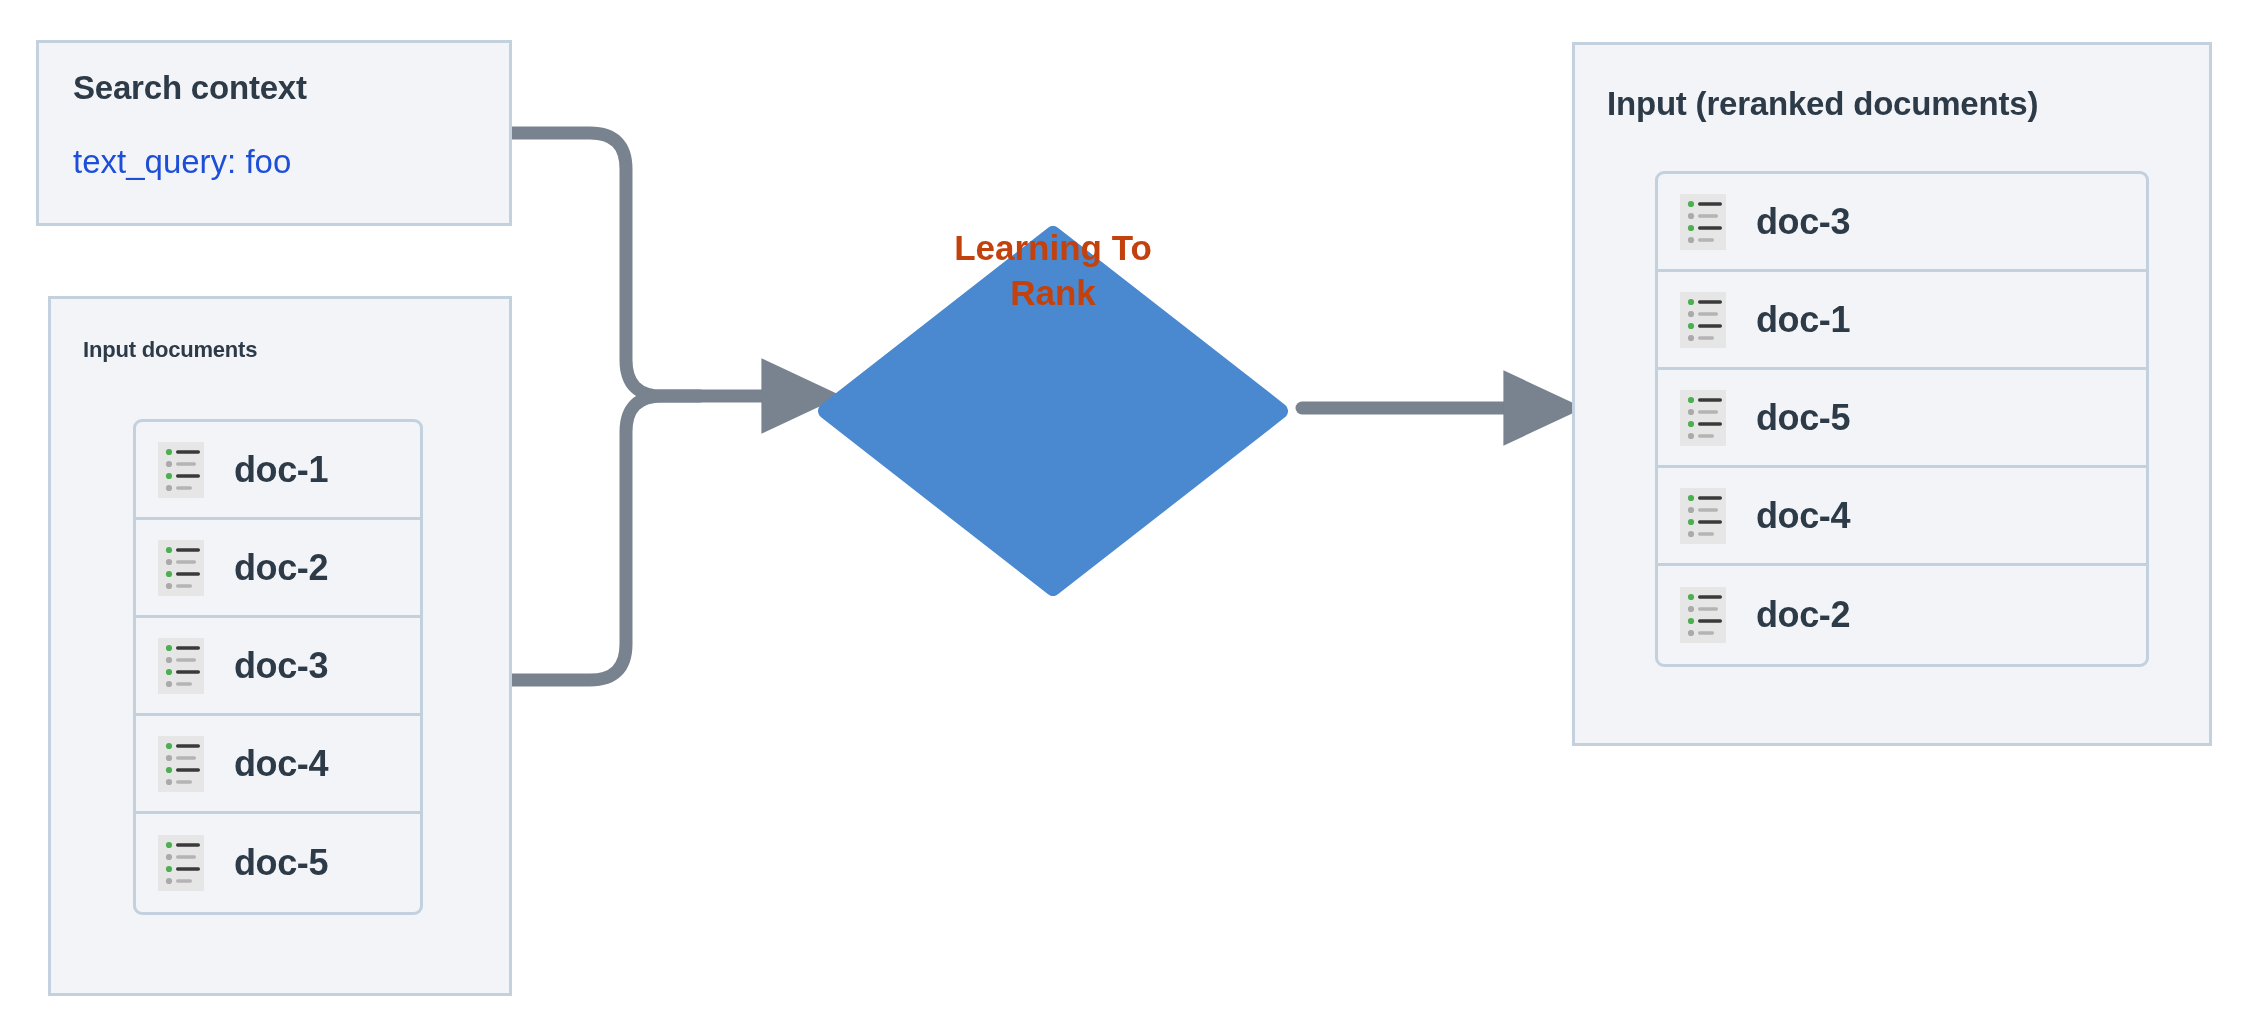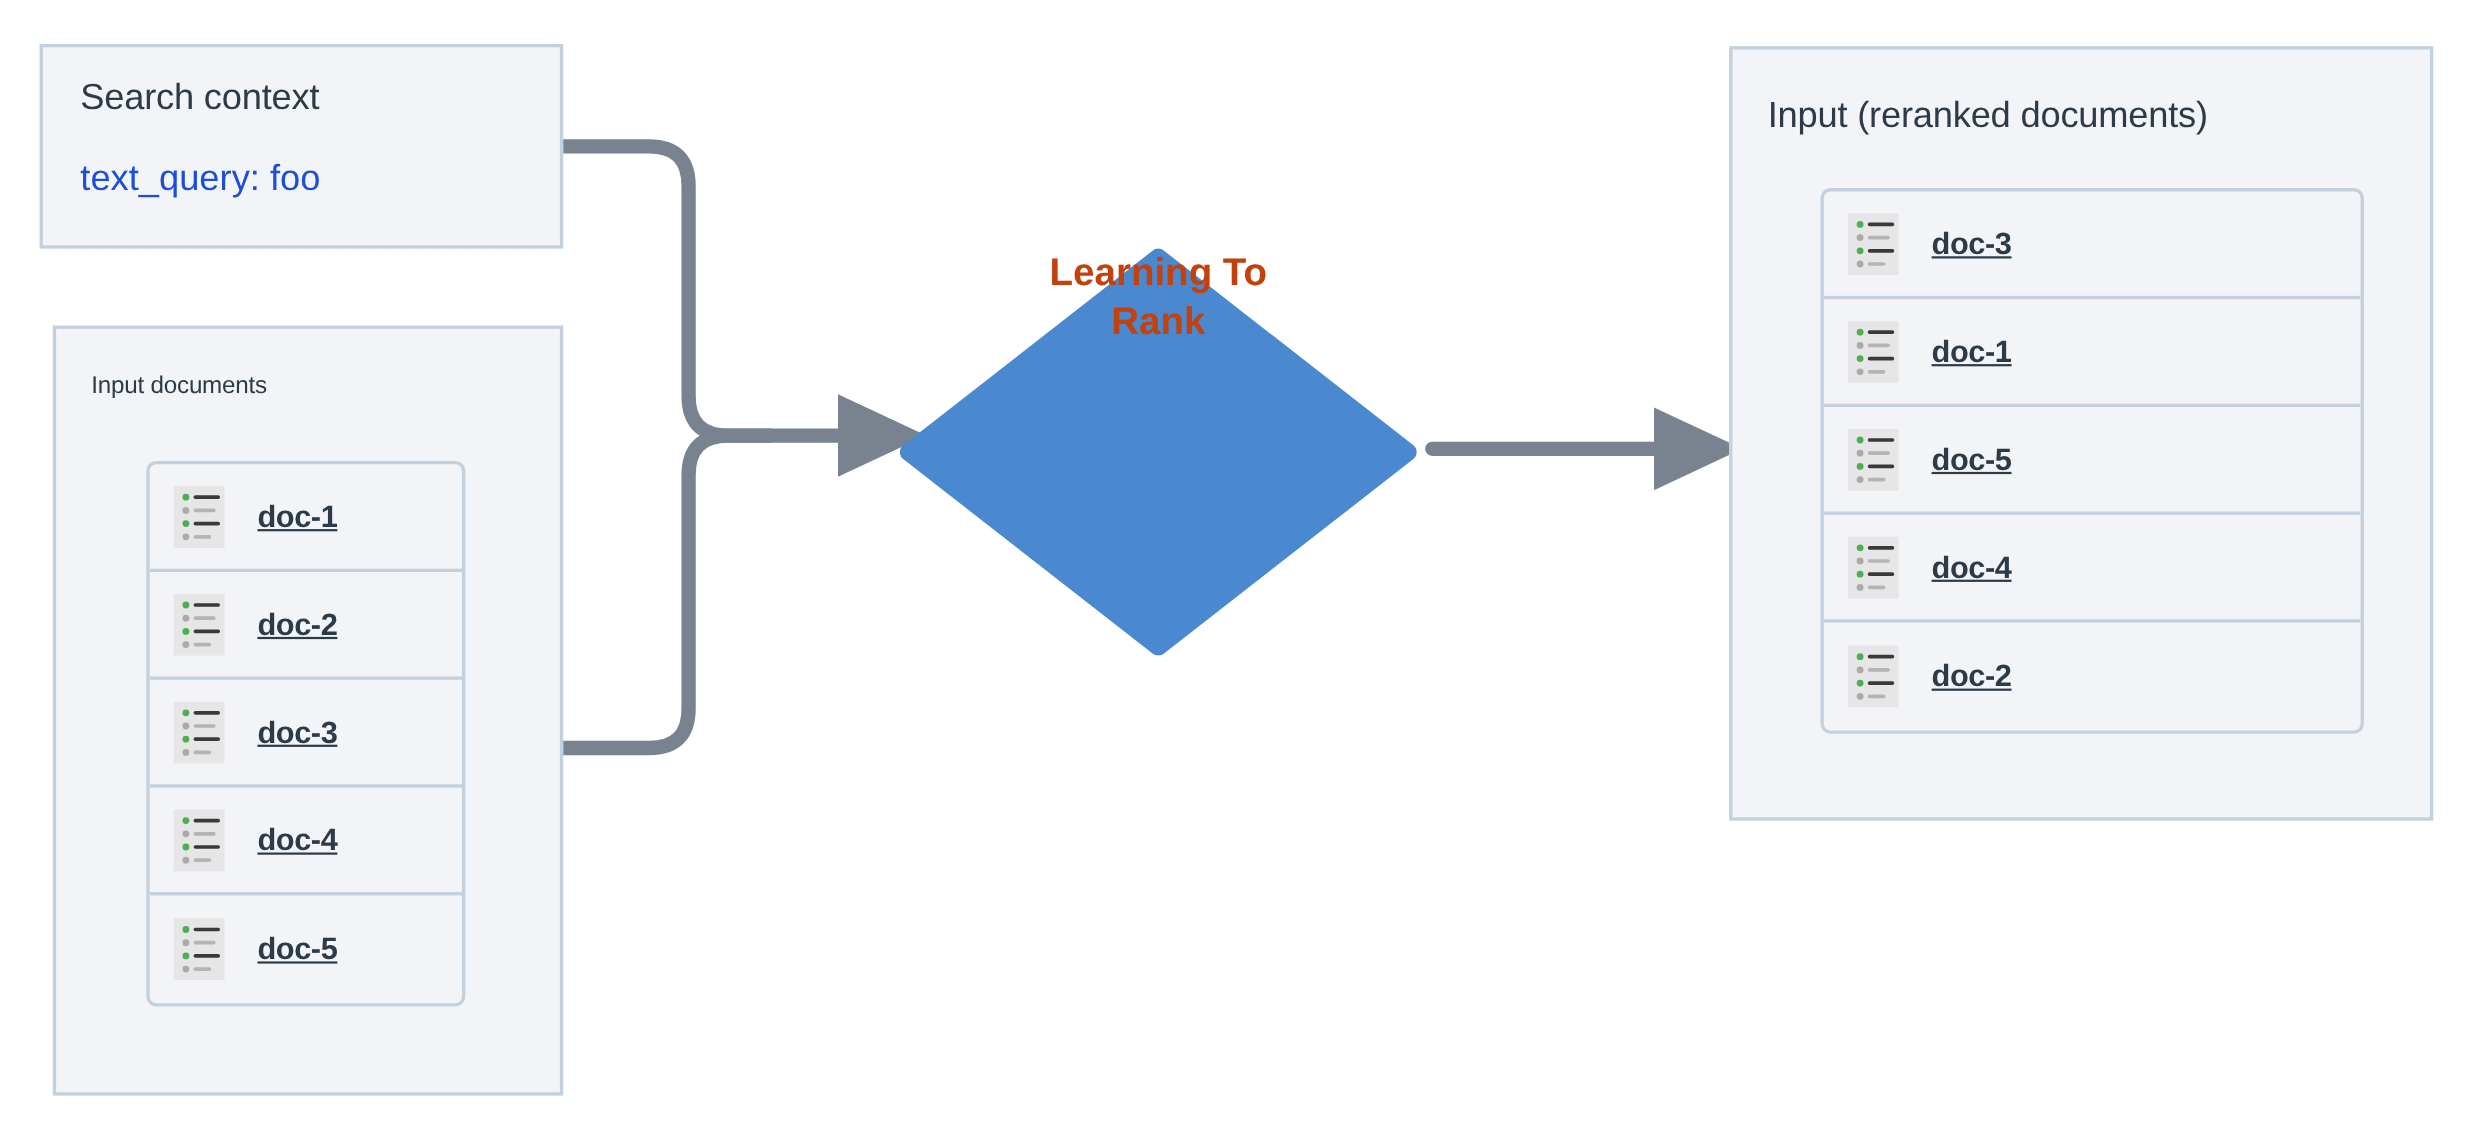--- a/index.html
+++ b/index.html
@@ -22,21 +22,21 @@
 
   
   .panel {
     position: absolute;
     background: #f2f4f7;
     border: 3px solid #c3d0dd;
     box-sizing: border-box;
   }
   .panel-title {
     color: #2d3a48;
-    font-weight: normal;
+    font-weight: bold;
     letter-spacing: -0.2px;
     white-space: nowrap;
   }
   .panel-sub {
     color: #1d4ed8;
     font-weight: normal;
     white-space: nowrap;
   }
 
   
@@ -102,26 +102,25 @@
   .doc-row {
     display: flex;
     align-items: center;
     height: 98px;
     box-sizing: border-box;
     border-bottom: 3px solid #c3d0dd;
     padding-left: 22px;
   }
   .doc-row:last-child { border-bottom: none; }
   .doc-label {
-    font-size: 28px;
+    font-size: 36px;
     font-weight: bold;
     color: #2d3a48;
     margin-left: 30px;
     letter-spacing: -0.4px;
-    text-decoration: underline;
   }
 
   
   .doc-icon {
     width: 46px;
     height: 56px;
     background: #e6e6e6;
     display: block;
     flex: none;
   }

